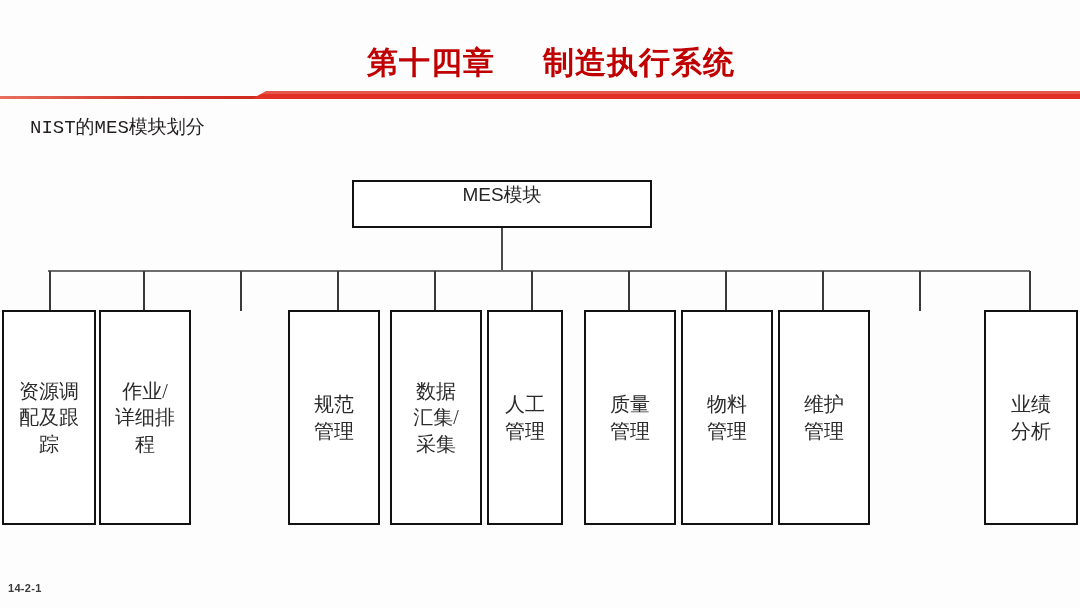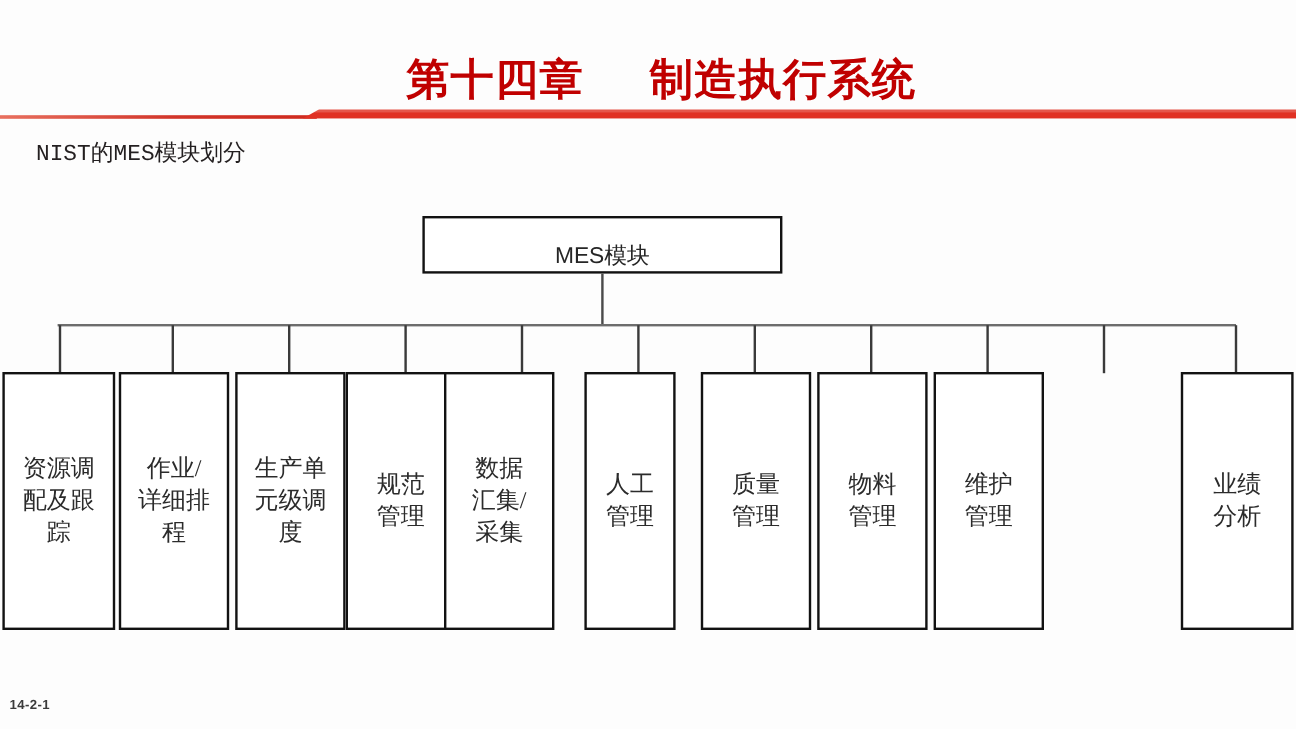--- a/index.html
+++ b/index.html
@@ -20,21 +20,21 @@
   .slide-title {
     position: absolute;
     left: 0;
     top: 42px;
     width: 1080px;
     text-align: center;
     padding-left: 22px;
     box-sizing: border-box;
     font-family: "Liberation Sans", sans-serif;
     font-weight: bold;
-    font-size: 36px;
+    font-size: 31px;
     letter-spacing: 1px;
     color: #c00000;
     white-space: pre;
   }
 
   .rule-thin {
     position: absolute;
     left: 0;
     top: 96px;
     width: 264px;
@@ -82,21 +82,21 @@
   .root-box {
     position: absolute;
     left: 352px;
     top: 180px;
     width: 300px;
     height: 48px;
     border: 2.5px solid #121212;
     background: #ffffff;
     box-sizing: border-box;
     display: flex;
-    align-items: flex-end;
+    align-items: flex-start;
     justify-content: center;
     font-family: "Liberation Sans", sans-serif;
     font-size: 19px;
     color: #262626;
   }
 
   .root-stem {
     position: absolute;
     left: 501px;
     top: 228px;
@@ -195,30 +195,25 @@
     <div class="leaf-box" style="left:99px;  width:92px">
       <span class="leaf-label">作业/
 详细排
 程</span>
     </div>
     <div class="leaf-box" style="left:2px;   width:94px">
       <span class="leaf-label">资源调
 配及跟
 踪</span>
     </div>
-    <div class="leaf-box" style="left:196px; width:92px">
-      <span class="leaf-label">生产单
-元级调
-度</span>
-    </div>
     <div class="leaf-box" style="left:288px; width:92px">
       <span class="leaf-label">规范
 管理</span>
     </div>
-    <div class="leaf-box" style="left:370px; width:92px">
+    <div class="leaf-box" style="left:390px; width:92px">
       <span class="leaf-label">数据
 汇集/
 采集</span>
     </div>
     <div class="leaf-box" style="left:487px; width:76px">
       <span class="leaf-label">人工
 管理</span>
     </div>
     <div class="leaf-box" style="left:584px; width:92px">
       <span class="leaf-label">质量

